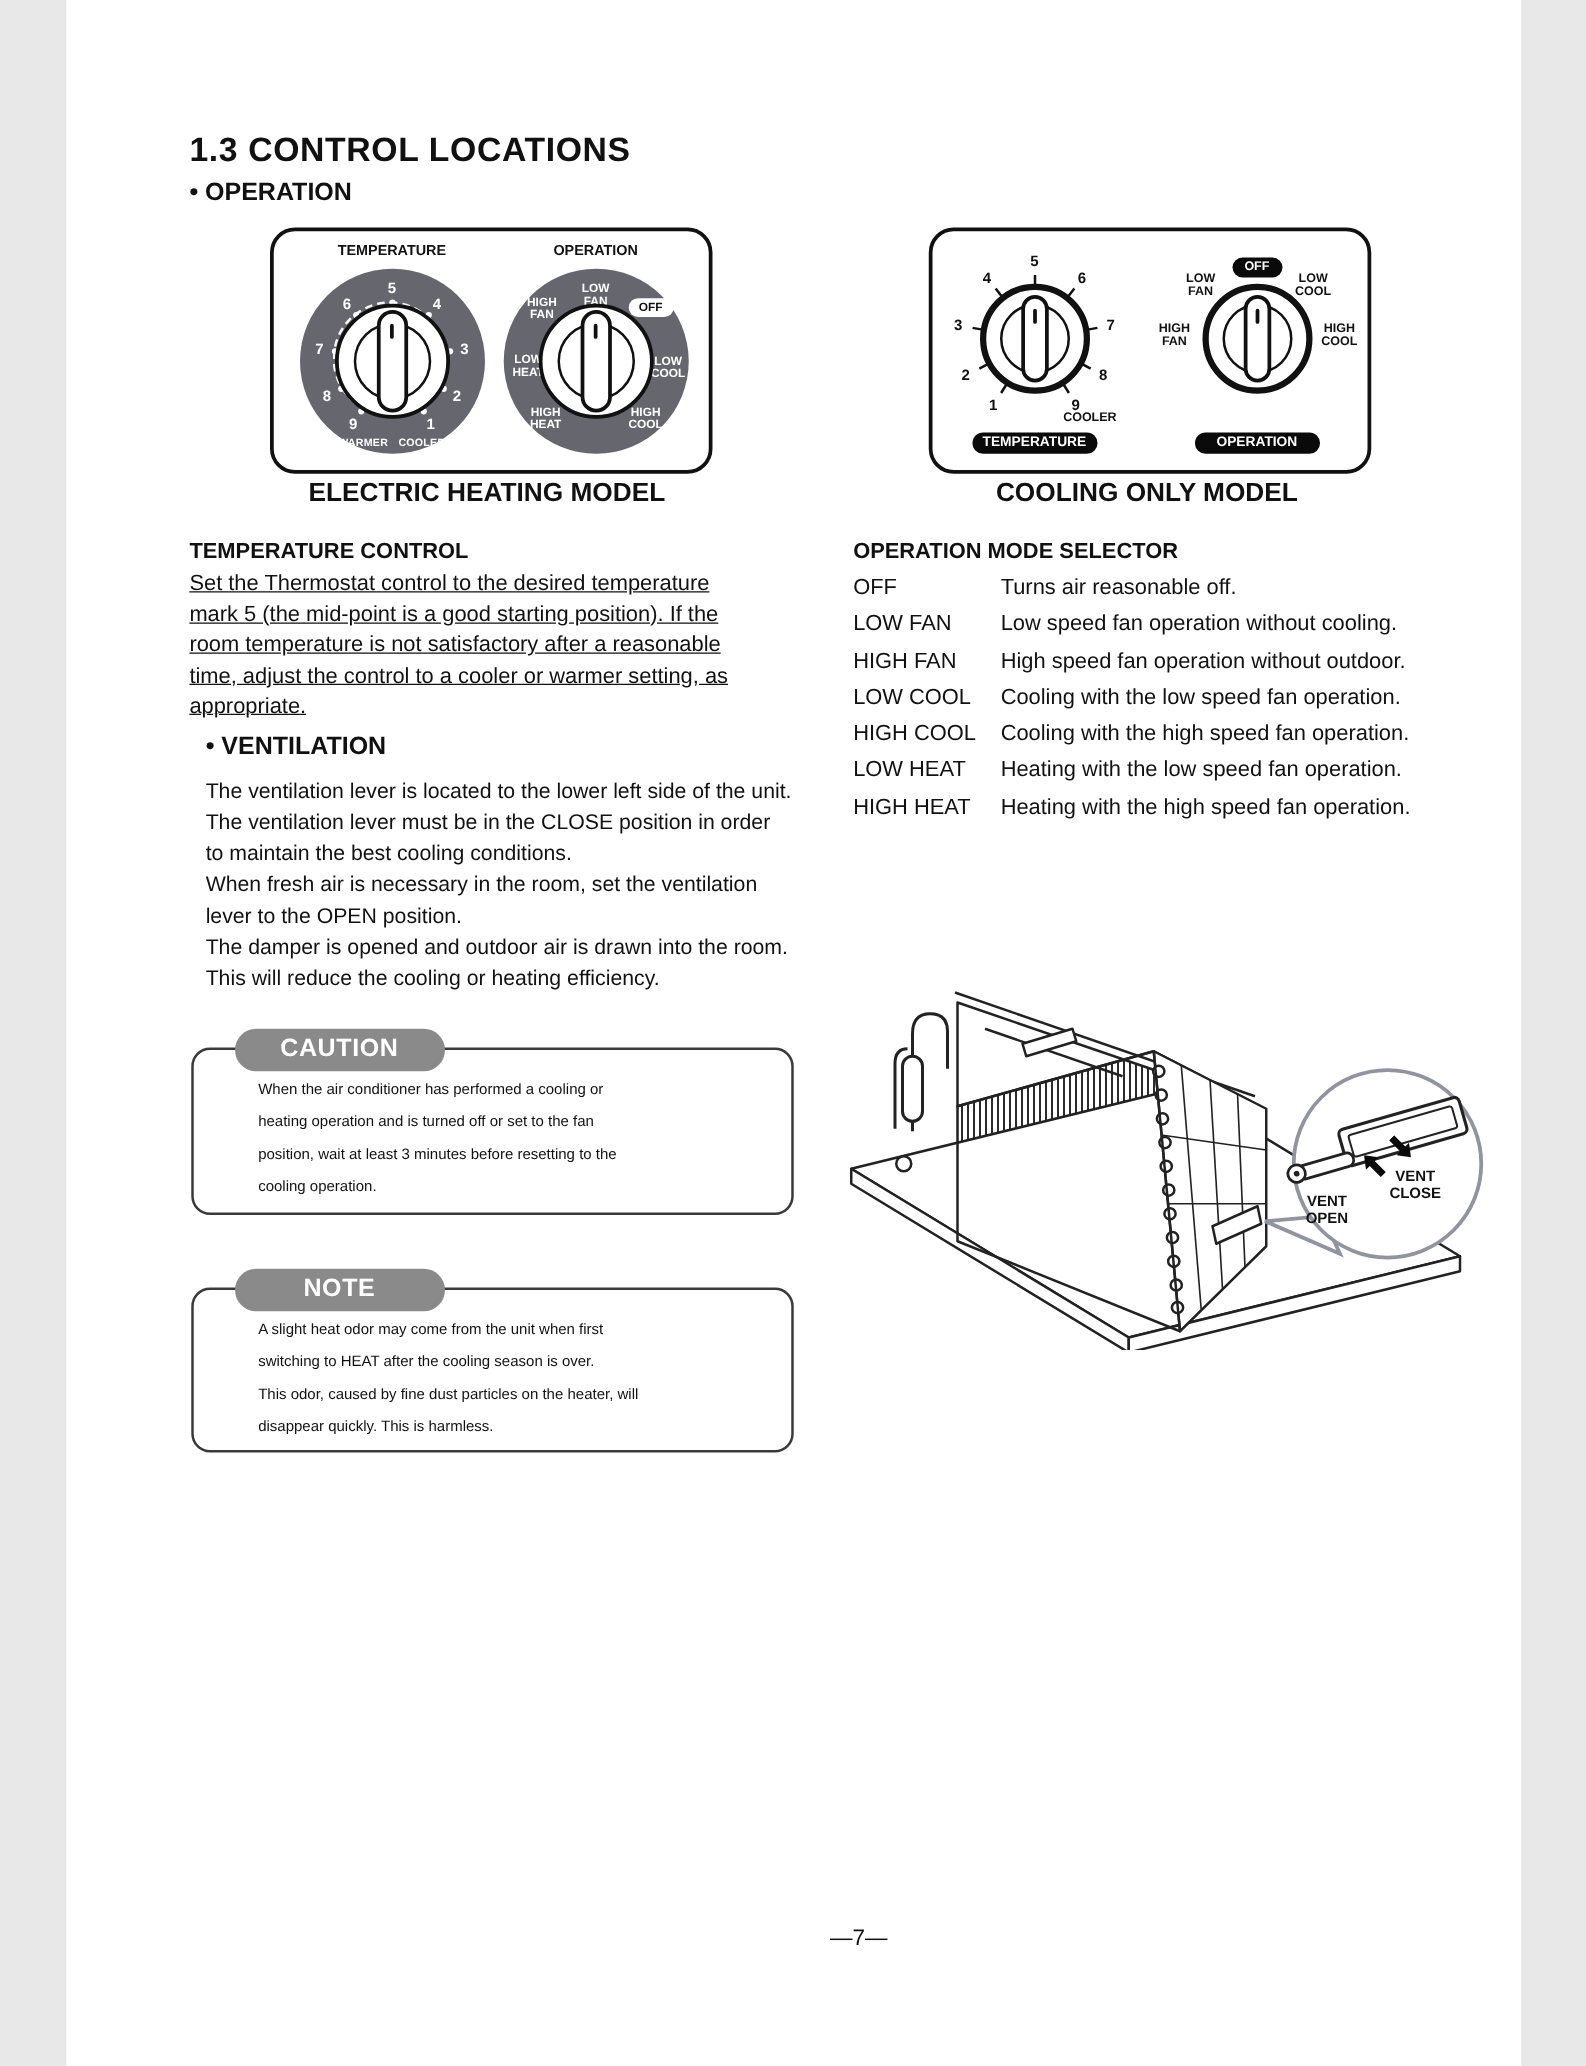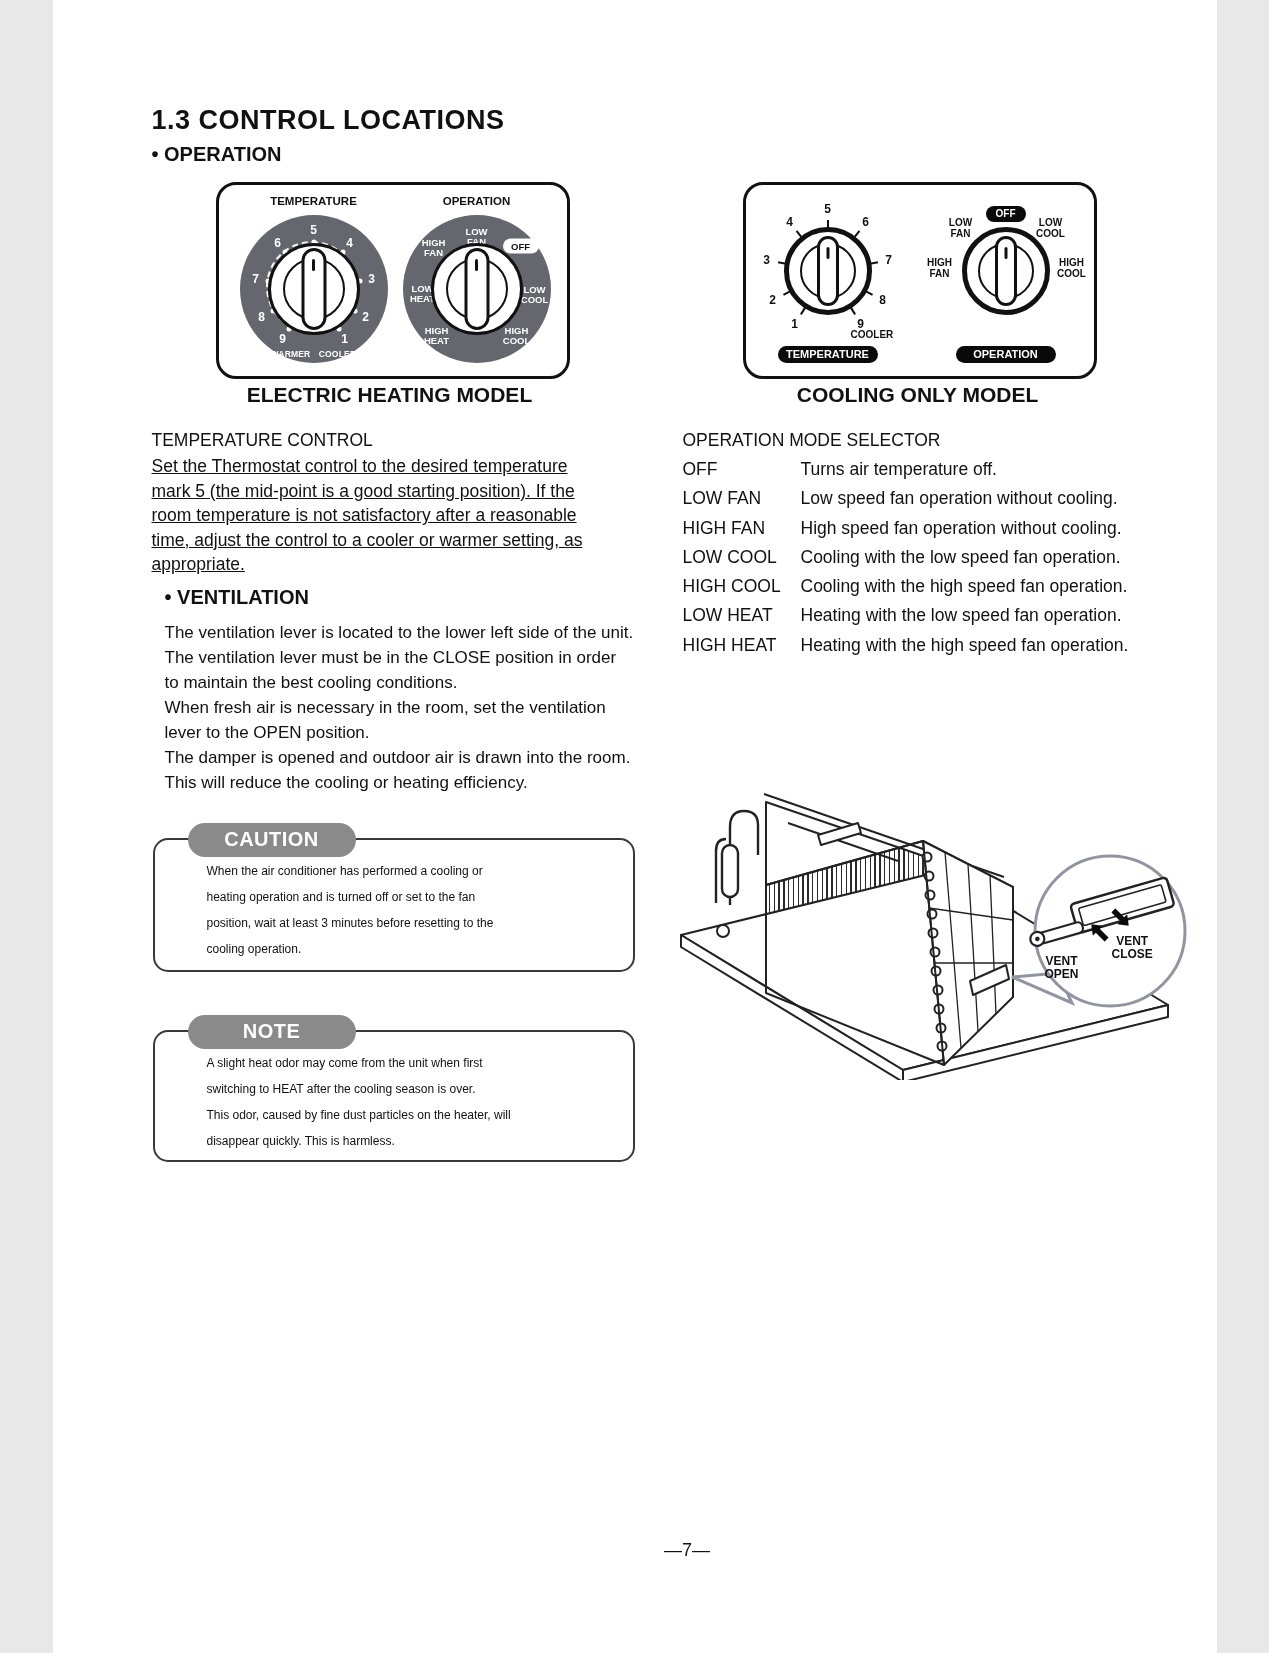--- a/index.html
+++ b/index.html
@@ -50,21 +50,21 @@
   .c-tick{width:2px;height:8px;background:#111;transform-origin:center;}
   .c-word{color:#111;font-size:10px;font-weight:bold;}
   .badge-blk{background:#0a0a0a;color:#fff;font-weight:bold;font-size:11px;text-align:center;
              border-radius:9px;height:17px;line-height:17px;}
   .off-pill-b{background:#0a0a0a;color:#fff;font-size:10px;font-weight:bold;border-radius:9px;
               width:40px;height:16px;line-height:16px;text-align:center;transform:translate(-50%,-50%);}
   .c-op-lab{color:#111;font-size:10px;font-weight:bold;line-height:1.08;text-align:center;
             transform:translate(-50%,-50%);white-space:pre-line;}
 
   
-  .subhead{font-size:17.5px;font-weight:normal;}
+  .subhead{font-size:17.5px;font-weight:bold;}
   .body-txt{font-size:17.5px;line-height:24.6px;text-decoration:underline;}
   .vent-txt{font-size:17px;line-height:25px;}
   .h-bullet-vent{left:112px;top:586px;font-size:20px;font-weight:bold;}
 
   .deflist{left:630px;top:455px;width:520px;font-size:17.5px;line-height:29.3px;}
   .defrow{display:flex;}
   .defterm{width:118px;flex:none;}
 
   
   .warnbox{left:100px;width:478px;border:2px solid #3a3a3a;border-radius:15px;background:#fff;}
@@ -206,29 +206,29 @@
   <div class="abs body-txt prel" style="left:99px;top:454px;width:490px;">Set the Thermostat control to the desired temperature
 mark 5 (the mid-point is a good starting position). If the
 room temperature is not satisfactory after a reasonable
 time, adjust the control to a cooler or warmer setting, as
 appropriate.</div>
 
   <div class="abs subhead" style="left:630px;top:430px;">OPERATION MODE SELECTOR</div>
   <div class="abs deflist">
     <div class="defrow">
       <div class="defterm">OFF</div>
-      <div>Turns air temperature off.</div>
+      <div>Turns air reasonable off.</div>
     </div>
     <div class="defrow">
       <div class="defterm">LOW FAN</div>
       <div>Low speed fan operation without cooling.</div>
     </div>
     <div class="defrow">
       <div class="defterm">HIGH FAN</div>
-      <div>High speed fan operation without cooling.</div>
+      <div>High speed fan operation without outdoor.</div>
     </div>
     <div class="defrow">
       <div class="defterm">LOW COOL</div>
       <div>Cooling with the low speed fan operation.</div>
     </div>
     <div class="defrow">
       <div class="defterm">HIGH COOL</div>
       <div>Cooling with the high speed fan operation.</div>
     </div>
     <div class="defrow">

